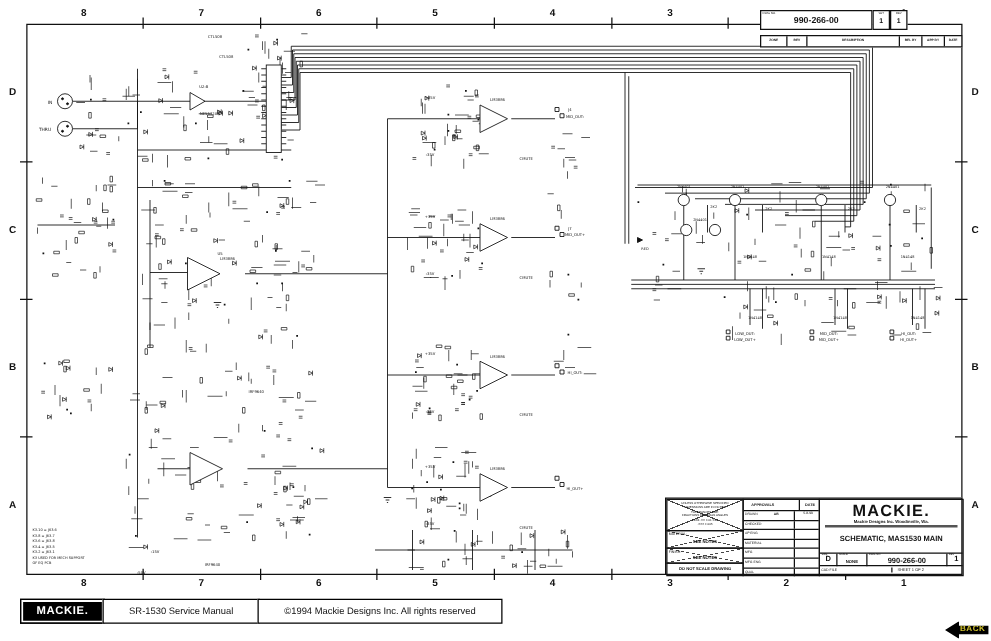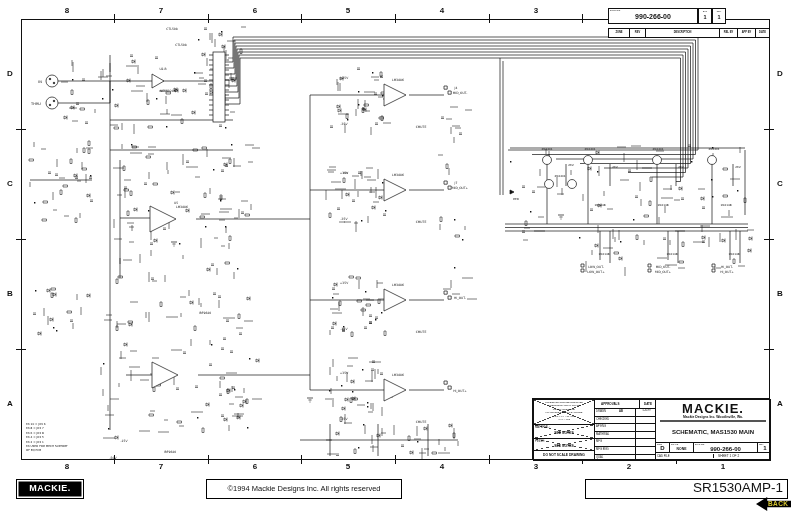--- a/index.html
+++ b/index.html
@@ -358,20 +358,20 @@
         </div>
       </div>
       <div style="position:absolute;left:0;bottom:0;width:100%;height:7px;border-top:1px solid #111;font-size:2.8px">
         <span style="position:absolute;left:1px;top:1px">CAD FILE</span>
         <span style="position:absolute;left:57px;top:1px;border-left:1px solid #111;padding-left:4px;font-size:3.2px">SHEET  1 OF 2</span>
       </div>
     </div>
   </div>
 
   <div class="fcell flogo" style="left:16px;width:66px">MACKIE.</div>
+  <div class="fcell" style="left:82px;width:124px">SR-1530 Service Manual</div>
   <div class="fcell" style="left:206px;width:194px">©1994 Mackie Designs Inc. All rights reserved</div>
-  <div class="fcell fcode" style="left:585px;width:197px">SR1530AMP-1</div>
 
   <div class="abs backbtn">
     <span class="backtxt">BACK</span>
   </div>
 
 </div>
 
 </body></html>

